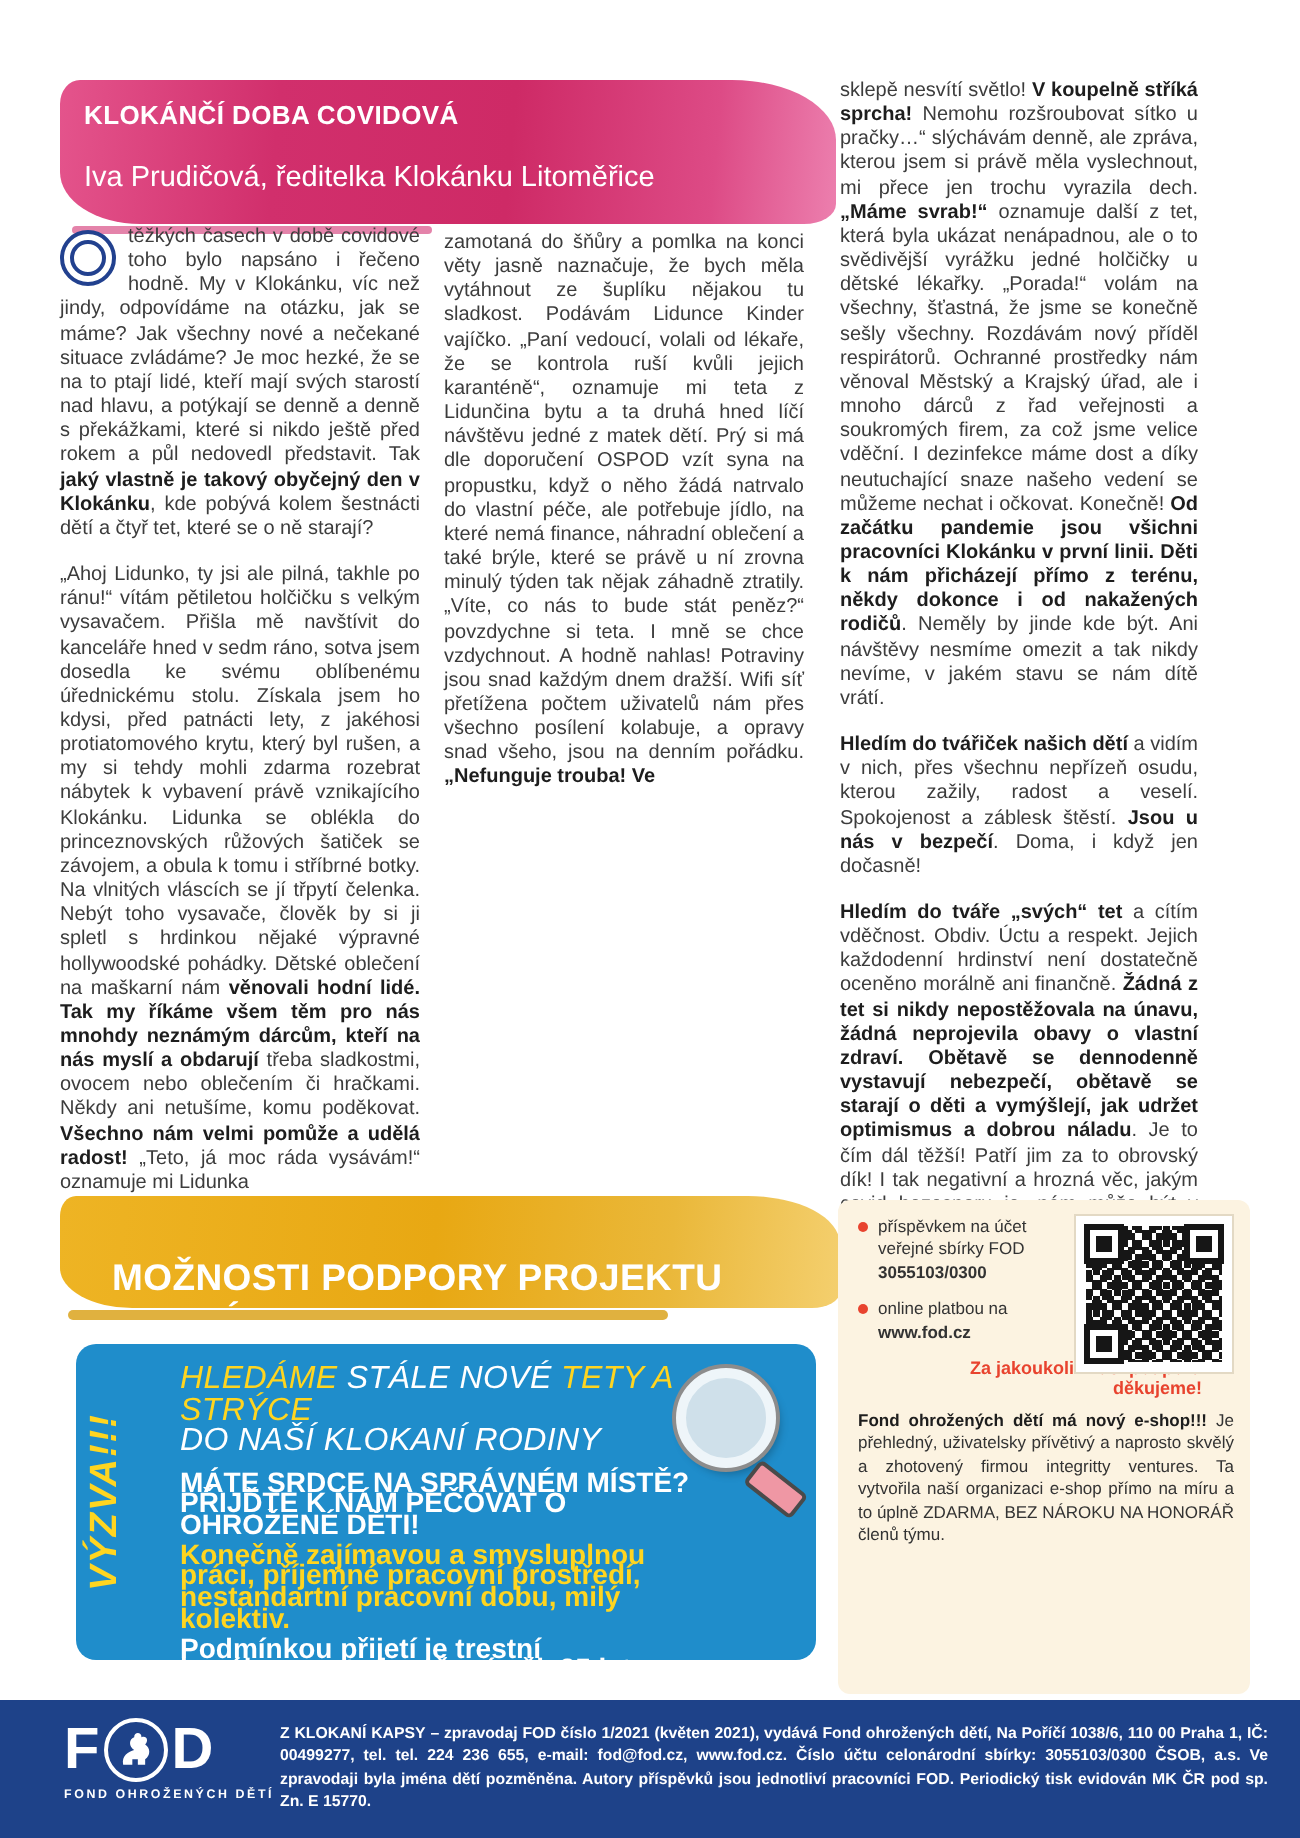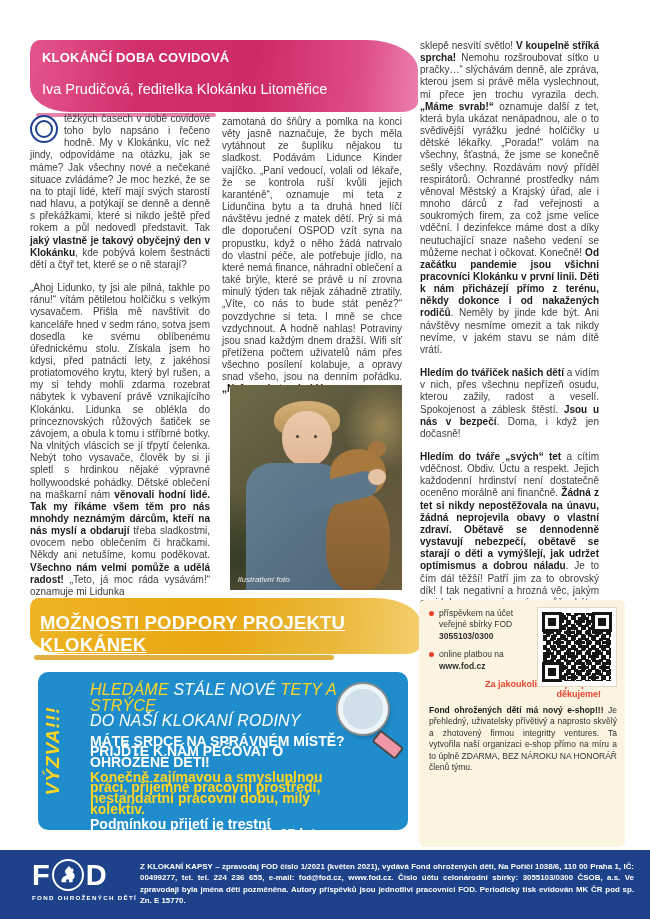--- a/index.html
+++ b/index.html
@@ -13,21 +13,21 @@
   .banner-pink::after{content:"";position:absolute;left:6px;bottom:-5px;width:180px;height:4px;
     background:#d94f86;border-radius:4px;opacity:.7;}
   .banner-pink h1{margin:1px 0 16px;font-size:13px;font-weight:800;color:#fff;letter-spacing:.2px;}
   .banner-pink p{margin:0;font-size:14.5px;font-weight:400;color:#fff;}
 
   .banner-gold{position:absolute;left:30px;top:598px;width:390px;height:56px;
     background:linear-gradient(95deg,#eeb424 0%,#e8a813 48%,#eab83a 78%,#f4cf6e 100%);
     border-radius:8px 46px 14px 36px / 10px 24px 8px 20px;padding:14px 0 0 10px;box-sizing:border-box;}
   .banner-gold::after{content:"";position:absolute;left:4px;bottom:-6px;width:300px;height:5px;
     background:#d89d0f;border-radius:4px;opacity:.8;}
-  .banner-gold h2{margin:0;font-size:18.5px;font-weight:800;color:#fff;letter-spacing:.2px;text-decoration:underline;}
+  .banner-gold h2{margin:16px;font-size:18.5px;font-weight:800;color:#fff;letter-spacing:.2px;}
 
   
   .col{position:absolute;width:180px;}
   .col1{left:30px;top:113px;}
   .col2{left:222px;top:116px;}
   .col3{left:420px;top:40px;width:179px;}
   .para{margin:0 0 11px;text-align:justify;font-size:10px;line-height:12.15px;color:#3c3c3c;}
   .para strong{color:#1d1d1d;}
   .para .bi{font-weight:700;font-style:italic;color:#1d1d1d;}
   .dropcap{float:left;width:14px;height:14px;border:7px double #22418f;border-radius:50%;
@@ -118,33 +118,20 @@
       <span>„Ahoj Lidunko, ty jsi ale pilná, takhle po ránu!“ vítám pětiletou holčičku s velkým vysavačem. Přišla mě navštívit do kanceláře hned v sedm ráno, sotva jsem dosedla ke svému oblíbenému úřednickému stolu. Získala jsem ho kdysi, před patnácti lety, z jakéhosi protiatomového krytu, který byl rušen, a my si tehdy mohli zdarma rozebrat nábytek k vybavení právě vznikajícího Klokánku. Lidunka se oblékla do princeznovských růžových šatiček se závojem, a obula k tomu i stříbrné botky. Na vlnitých vláscích se jí třpytí čelenka. Nebýt toho vysavače, člověk by si ji spletl s hrdinkou nějaké výpravné hollywoodské pohádky. Dětské oblečení na maškarní nám </span><strong>věnovali hodní lidé. Tak my říkáme všem těm pro nás mnohdy neznámým dárcům, kteří na nás myslí a obdarují</strong><span> třeba sladkostmi, ovocem nebo oblečením či hračkami. Někdy ani netušíme, komu poděkovat. </span><strong>Všechno nám velmi pomůže a udělá radost!</strong><span> „Teto, já moc ráda vysávám!“ oznamuje mi Lidunka</span>
     </p>
   </section>
 
   <section class="col col2">
     <p class="para">
       <span>zamotaná do šňůry a pomlka na konci věty jasně naznačuje, že bych měla vytáhnout ze šuplíku nějakou tu sladkost. Podávám Lidunce Kinder vajíčko. „Paní vedoucí, volali od lékaře, že se kontrola ruší kvůli jejich karanténě“, oznamuje mi teta z Lidunčina bytu a ta druhá hned líčí návštěvu jedné z matek dětí. Prý si má dle doporučení OSPOD vzít syna na propustku, když o něho žádá natrvalo do vlastní péče, ale potřebuje jídlo, na které nemá finance, náhradní oblečení a také brýle, které se právě u ní zrovna minulý týden tak nějak záhadně ztratily. „Víte, co nás to bude stát peněz?“ povzdychne si teta. I mně se chce vzdychnout. A hodně nahlas! Potraviny jsou snad každým dnem dražší. Wifi síť přetížena počtem uživatelů nám přes všechno posílení kolabuje, a opravy snad všeho, jsou na denním pořádku. </span><strong>„Nefunguje trouba! Ve</strong>
     </p>
   </section>
 
-  <figure class="photo" style="margin:0">
-    <div class="ph-hair"></div>
-    <div class="ph-head"></div>
-    <div class="ph-eye l"></div>
-    <div class="ph-eye r"></div>
-    <div class="ph-body"></div>
-    <div class="ph-teddy-ear"></div>
-    <div class="ph-teddy-head"></div>
-    <div class="ph-teddy-body"></div>
-    <div class="ph-arm"></div>
-    <div class="ph-hand"></div>
-    <span class="photo-caption">ilustrativní foto</span>
-  </figure>
 
   <section class="col col3">
     <p class="para">
       <span>sklepě nesvítí světlo! </span><strong>V koupelně stříká sprcha!</strong><span> Nemohu rozšroubovat sítko u pračky…“ slýchávám denně, ale zpráva, kterou jsem si právě měla vyslechnout, mi přece jen trochu vyrazila dech. </span><strong>„Máme svrab!“</strong><span> oznamuje další z tet, která byla ukázat nenápadnou, ale o to svědivější vyrážku jedné holčičky u dětské lékařky. „Porada!“ volám na všechny, šťastná, že jsme se konečně sešly všechny. Rozdávám nový příděl respirátorů. Ochranné prostředky nám věnoval Městský a Krajský úřad, ale i mnoho dárců z řad veřejnosti a soukromých firem, za což jsme velice vděční. I dezinfekce máme dost a díky neutuchající snaze našeho vedení se můžeme nechat i očkovat. Konečně! </span><strong>Od začátku pandemie jsou všichni pracovníci Klokánku v první linii. Děti k nám přicházejí přímo z terénu, někdy dokonce i od nakažených rodičů</strong><span>. Neměly by jinde kde být. Ani návštěvy nesmíme omezit a tak nikdy nevíme, v jakém stavu se nám dítě vrátí.</span>
     </p>
     <p class="para">
       <strong>Hledím do tvářiček našich dětí</strong><span> a vidím v nich, přes všechnu nepřízeň osudu, kterou zažily, radost a veselí. Spokojenost a záblesk štěstí. </span><strong>Jsou u nás v bezpečí</strong><span>. Doma, i když jen dočasně!</span>
     </p>
     <p class="para">
       <strong>Hledím do tváře „svých“ tet</strong><span> a cítím vděčnost. Obdiv. Úctu a respekt. Jejich každodenní hrdinství není dostatečně oceněno morálně ani finančně. </span><strong>Žádná z tet si nikdy nepostěžovala na únavu, žádná neprojevila obavy o vlastní zdraví. Obětavě se dennodenně vystavují nebezpečí, obětavě se starají o děti a vymýšlejí, jak udržet optimismus a dobrou náladu</strong><span>. Je to čím dál těžší! Patří jim za to obrovský dík! I tak negativní a hrozná věc, jakým covid bezesporu je, nám může být v něčem užitečná. V nalezení pospolitosti, lidství, empatie a starostlivosti. </span><span class="bi">Všem, kteří nám pomáháte, moc děkujeme!</span>

